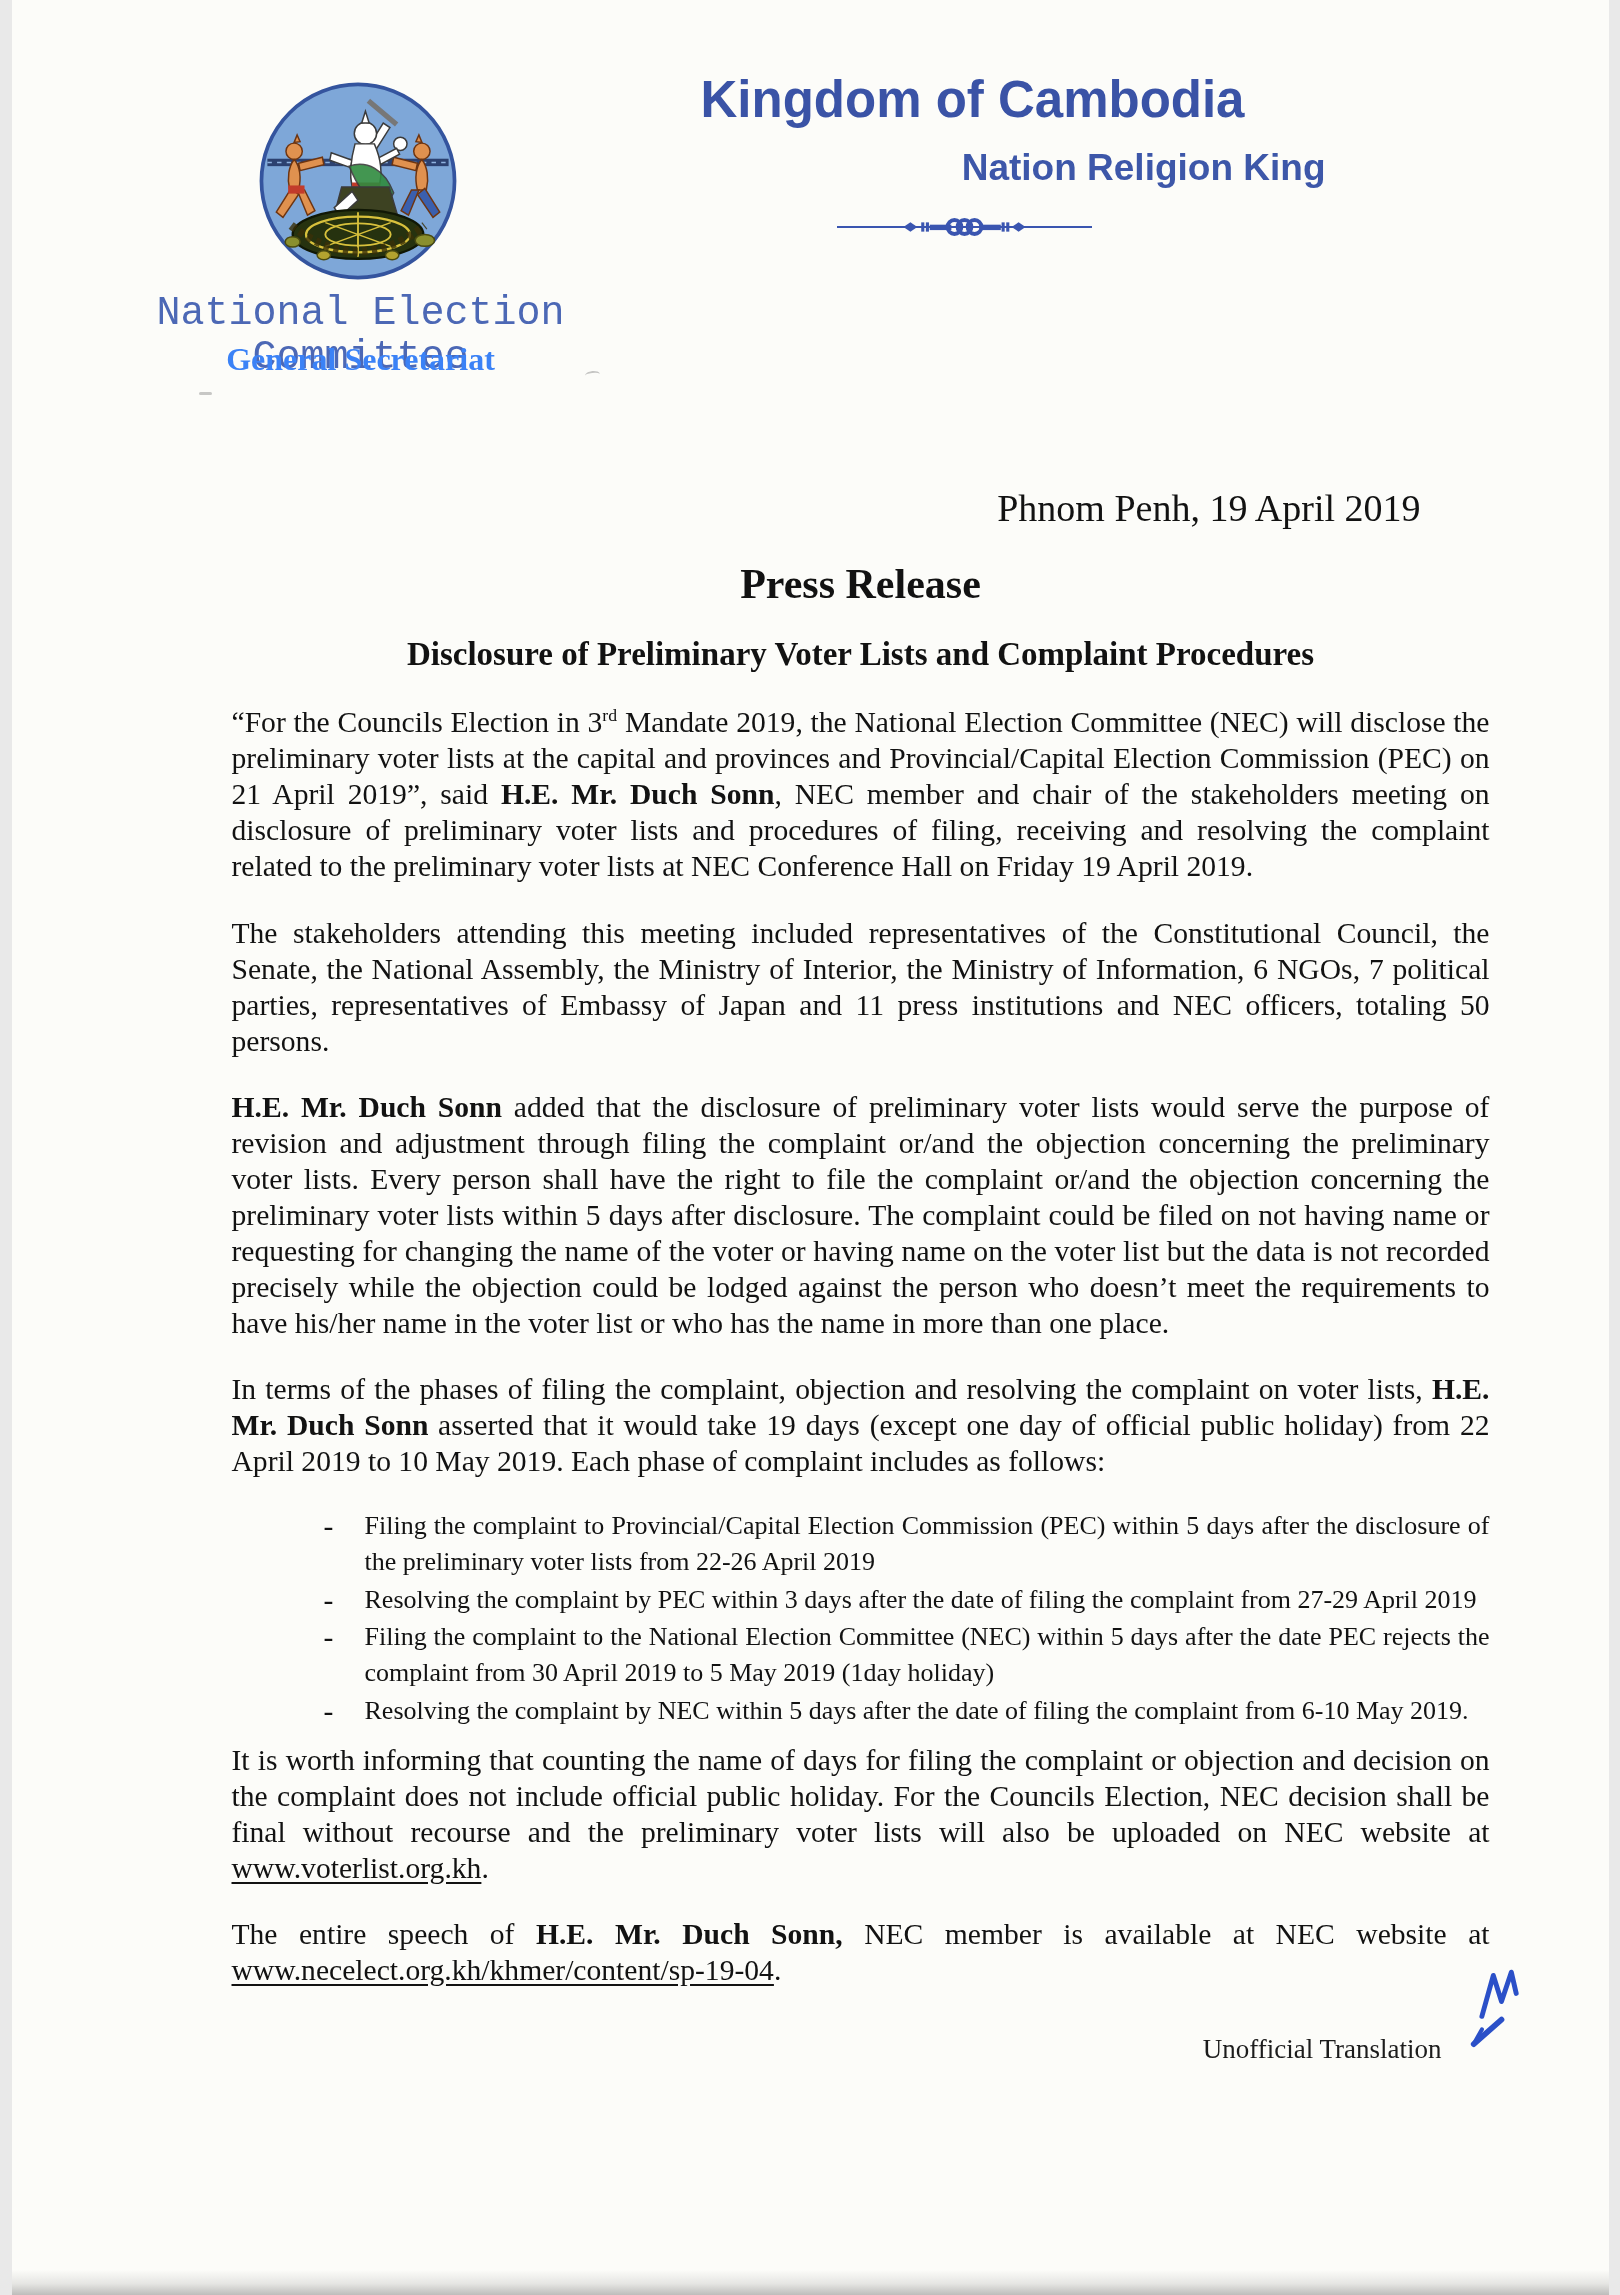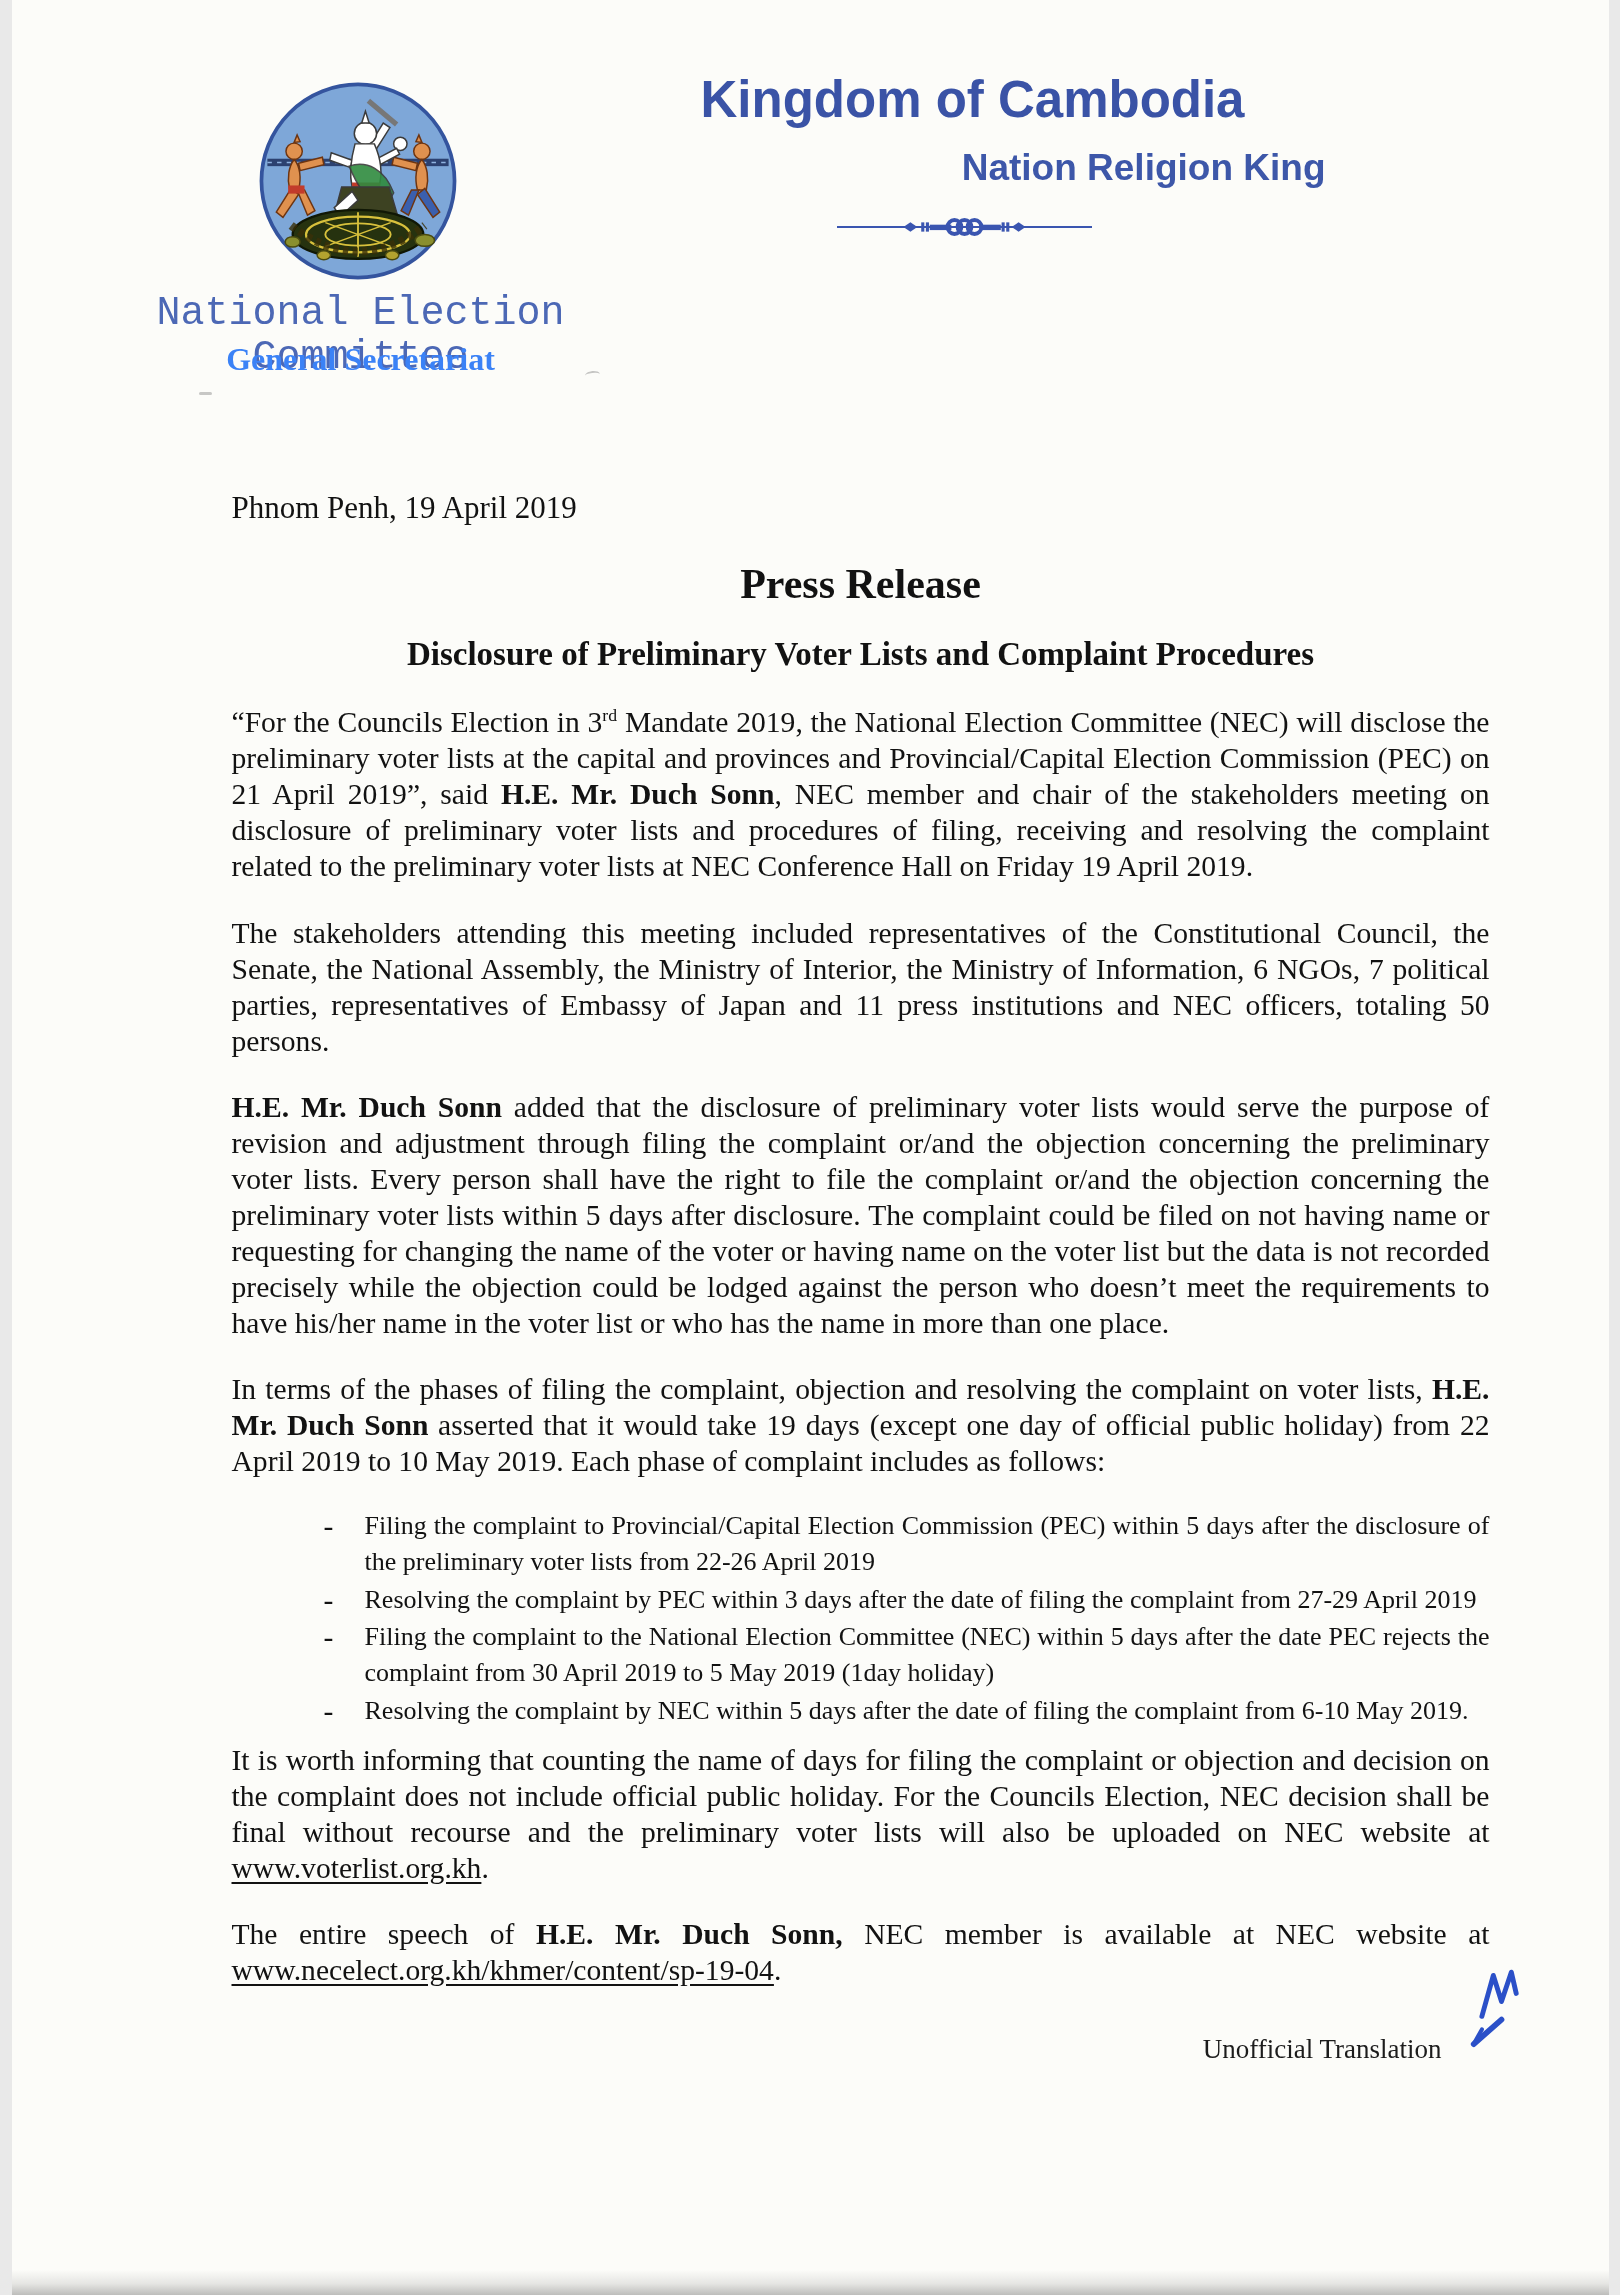--- a/index.html
+++ b/index.html
@@ -41,21 +41,21 @@
   .ref-no{
     position:absolute;left:45px;top:376px;width:608px;
     text-align:center;font-weight:bold;font-size:33px;line-height:36px;color:#141414;
   }
   .ref-no sup{font-size:0.6em;vertical-align:super;line-height:0;}
   .scan-dash{position:absolute;left:187px;top:392px;width:13px;height:3.3px;background:#9a9a9a;opacity:.55;border-radius:1.6px;}
   .scan-tilde{position:absolute;left:573px;top:371px;width:14.8px;height:5.7px;border-top:2.5px solid #8f8f8f;border-radius:60%;opacity:.5;transform:rotate(-6deg);}
 
   
   .doc{position:absolute;left:220px;top:475px;width:1258px;}
-  .date-line{margin-top:14.8px;padding-right:69px;text-align:left;font-size:31px;line-height:36px;}
+  .date-line{margin-top:14.8px;padding-right:69px;text-align:right;font-size:38px;line-height:36px;}
   .doc-title{margin-top:36px;text-align:center;font-weight:bold;font-size:42px;line-height:44px;}
   .doc-subtitle{margin-top:28px;text-align:center;font-weight:bold;font-size:33px;line-height:41px;}
   .par{font-size:29.6px;line-height:36px;text-align:justify;}
   .p1{margin-top:29.6px;}
   .p2{margin-top:31px;}
   .p3{margin-top:29.6px;}
   .p4{margin-top:26px;}
   .p5{margin-top:13px;}
   .p6{margin-top:23px;}
   .par .b{font-weight:bold;}

